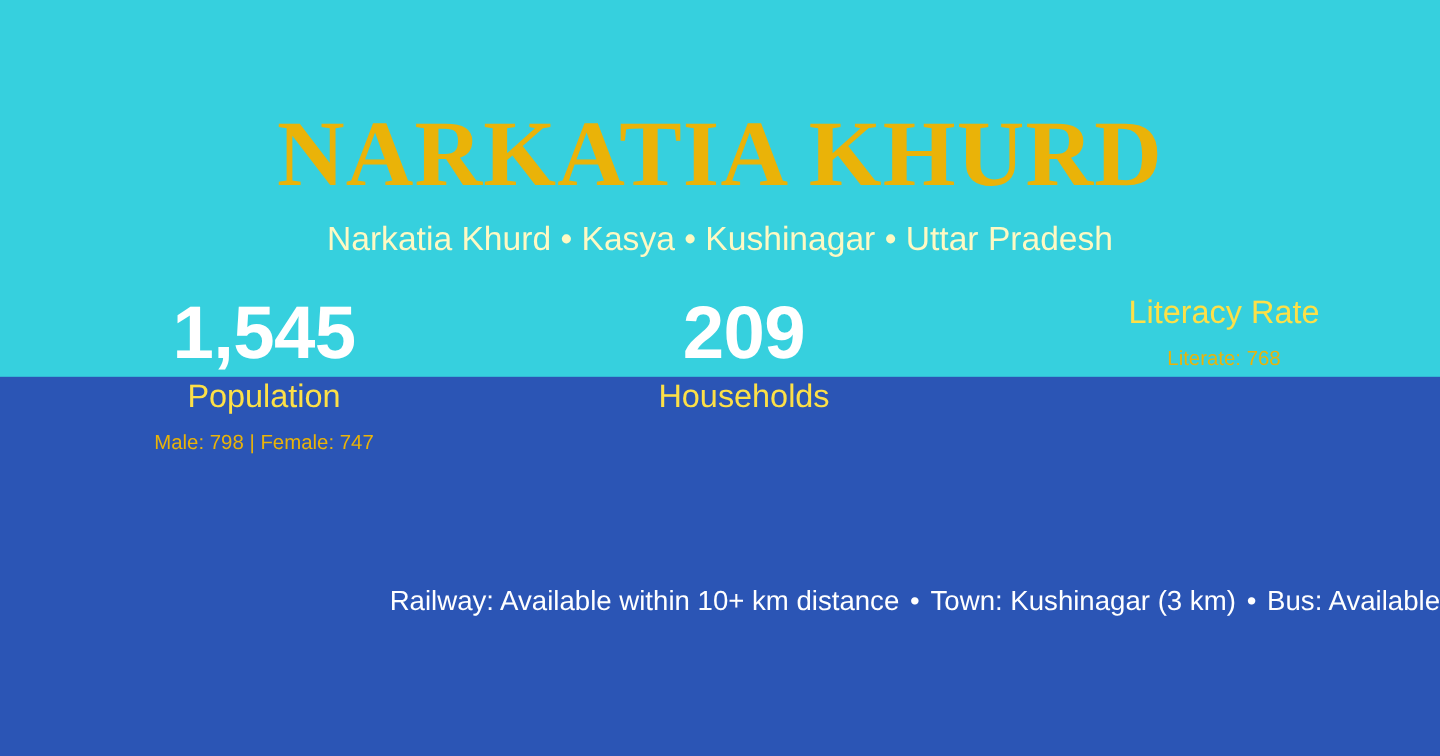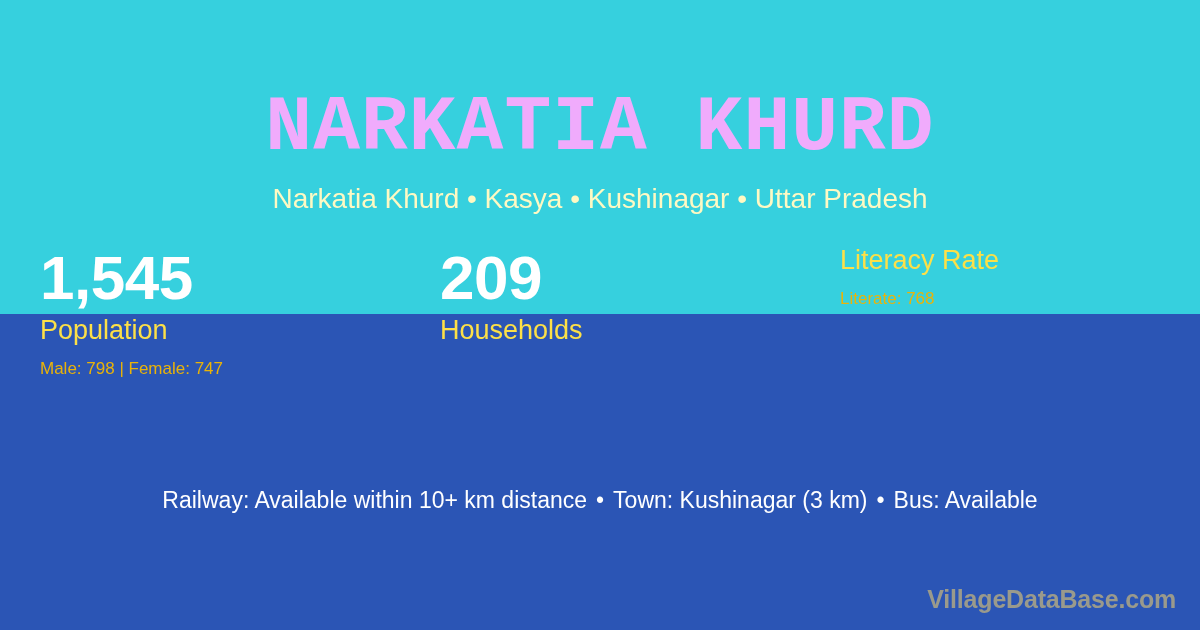--- a/index.html
+++ b/index.html
@@ -35,22 +35,22 @@
     background: #36d0de;
   }
 
   
   .title {
     position: absolute;
     top: 82px;
     left: 0;
     width: 1200px;
     text-align: center;
-    color: #f0abfc;
-    font-family: Liberation Mono, monospace;
+    color: #eab308;
+    font-family: Liberation Serif, serif;
     font-size: 78px;
     font-weight: bold;
     letter-spacing: 1px;
     line-height: 92px;
     white-space: nowrap;
   }
 
   
   .subtitle {
     position: absolute;
@@ -70,21 +70,21 @@
     position: absolute;
     top: 243px;
     left: 0;
     width: 1200px;
     display: flex;
     flex-direction: row;
   }
 
   .stat {
     flex: 1 1 33.3333%;
-    text-align: left;
+    text-align: center;
     padding-left: 40px;
   }
 
   .stat-value {
     color: #ffffff;
     font-size: 62px;
     font-weight: bold;
     line-height: 70px;
     letter-spacing: -0.5px;
   }
@@ -104,21 +104,21 @@
     line-height: 22px;
     margin-top: 11px;
   }
 
   
   .infra {
     position: absolute;
     top: 485px;
     left: 0;
     width: 1200px;
-    text-align: center;
+    text-align: right;
     color: #ffffff;
     font-size: 23px;
     font-weight: normal;
     line-height: 30px;
     white-space: nowrap;
   }
 
   .infra .sep {
     display: inline-block;
     padding: 0 9px;
@@ -164,15 +164,14 @@
 
     <div class="stat">
       <div class="stat-label">Literacy Rate</div>
       <div class="stat-sub">Literate: 768</div>
     </div>
 
   </div>
 
   <div class="infra"><span>Railway: Available within 10+ km distance</span><span class="sep">•</span><span>Town: Kushinagar (3 km)</span><span class="sep">•</span><span>Bus: Available</span></div>
 
-  <div class="watermark">VillageDataBase.com</div>
 
 </div>
 
 </body></html>

